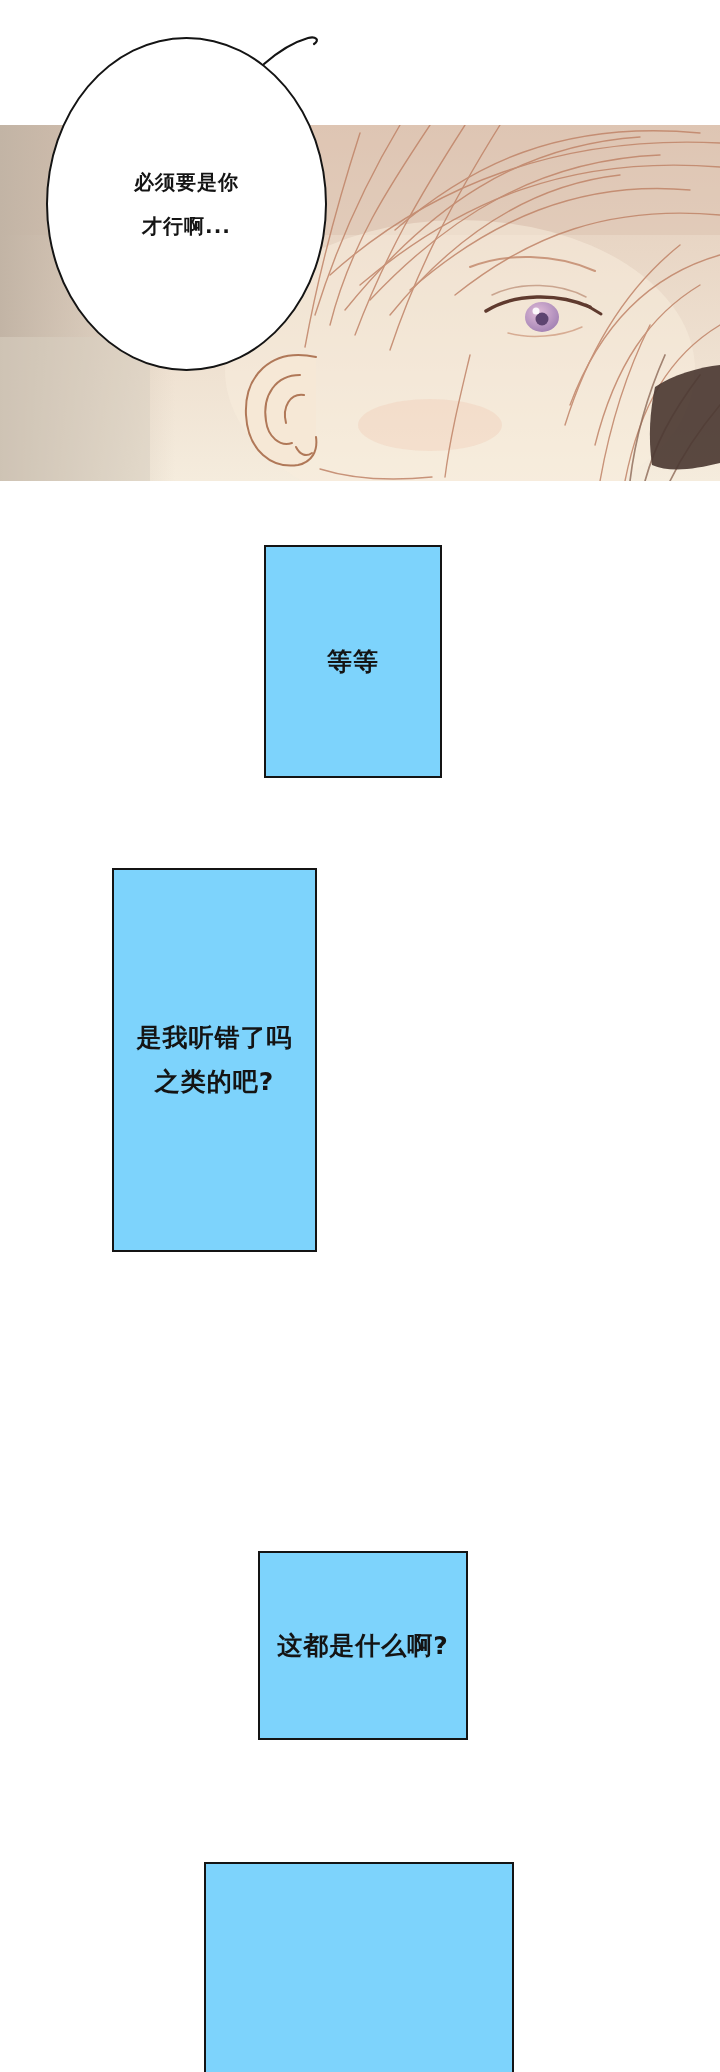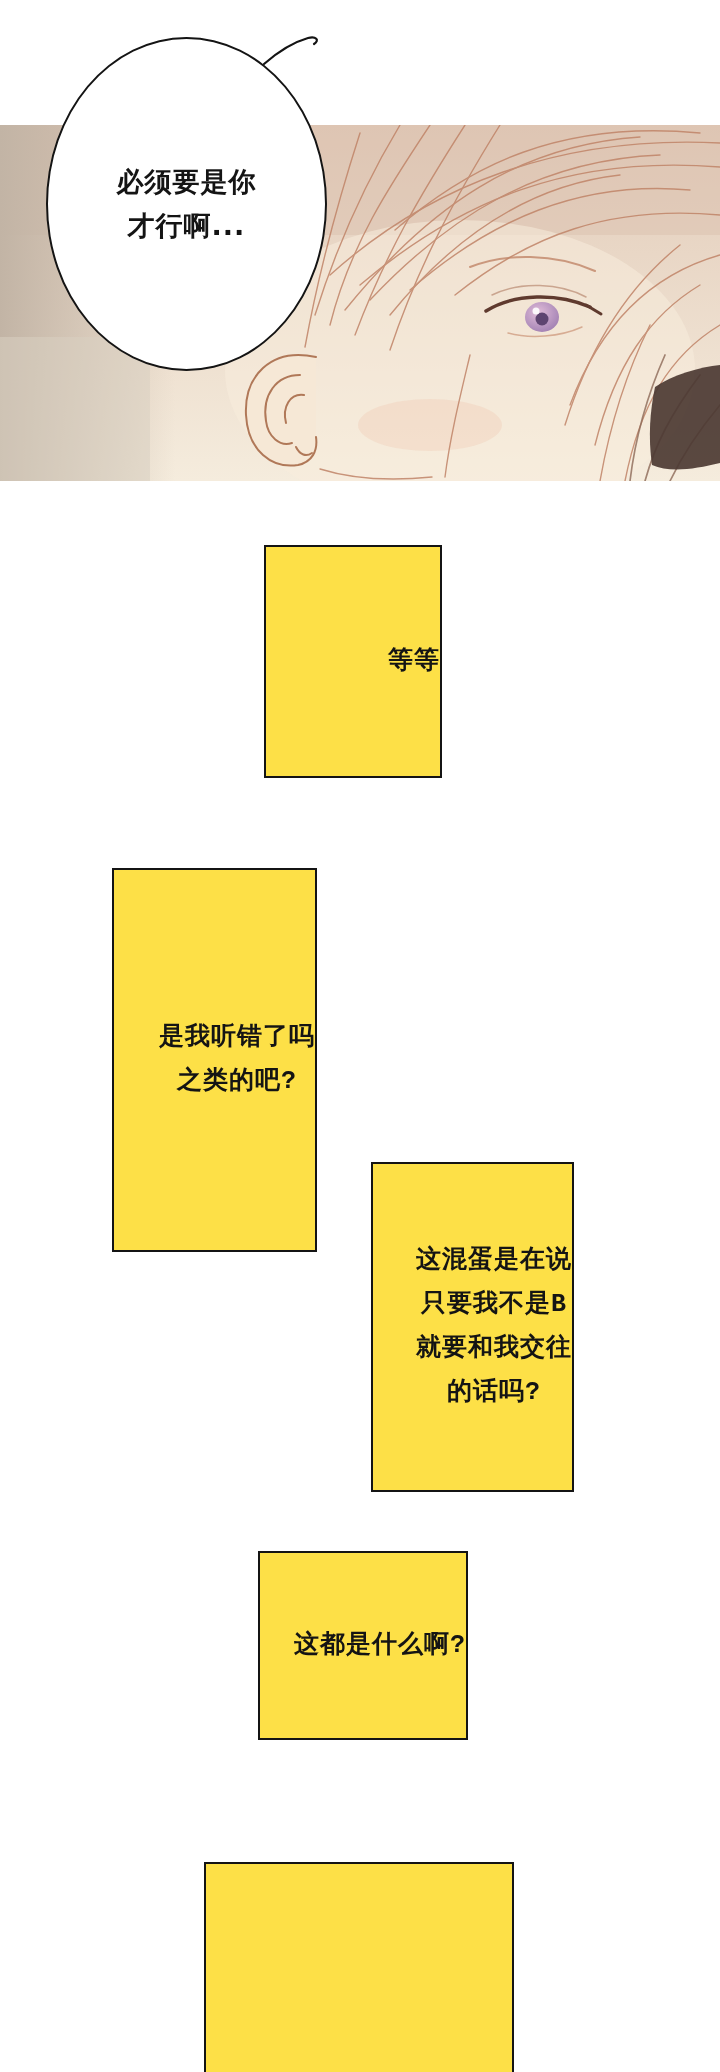--- a/index.html
+++ b/index.html
@@ -23,33 +23,32 @@
   .art-panel svg{display:block;width:100%;height:100%;}
 
   
   .speech-bubble{
     position:absolute;left:46px;top:37px;width:277px;height:330px;
     background:#fff;border:2.5px solid var(--ink,#141414);border-radius:50%;
     z-index:3;display:flex;align-items:center;justify-content:center;
   }
   .bubble-text{
     text-align:center;color:var(--ink,#141414);
-    font-size:27px;font-weight:700;line-height:44px;letter-spacing:1px;
+    font-size:20px;font-weight:700;line-height:44px;letter-spacing:1px;
   }
   .bubble-tail{
     position:absolute;left:240px;top:14px;width:96px;height:64px;z-index:4;
   }
 
   
   .tbox{
     position:absolute;box-sizing:border-box;
-    background:#fde047;border:2px solid var(--ink,#141414);
-    display:flex;align-items:center;justify-content:flex-end;
+    background:#7dd3fc;border:2px solid var(--ink,#141414);
+    display:flex;align-items:center;justify-content:center;
     z-index:2;
-    font-family:Liberation Mono, monospace;
   }
   .tbox-text{
     text-align:center;color:var(--ink,#141414);
     font-size:25px;font-weight:700;line-height:44px;letter-spacing:1px;
   }
   .box-1{left:264px;top:545px;width:178px;height:233px;}
   .box-2{left:112px;top:868px;width:205px;height:384px;}
   .box-3{left:371px;top:1162px;width:203px;height:330px;}
   .box-4{left:258px;top:1551px;width:210px;height:189px;}
   .box-5{left:204px;top:1862px;width:310px;height:320px;}
@@ -150,28 +149,20 @@
     </div>
   </div>
 
   <div class="tbox box-2">
     <div class="tbox-text">
       <div>是我听错了吗</div>
       <div>之类的吧?</div>
     </div>
   </div>
 
-  <div class="tbox box-3">
-    <div class="tbox-text">
-      <div>这混蛋是在说</div>
-      <div>只要我不是B</div>
-      <div>就要和我交往</div>
-      <div>的话吗?</div>
-    </div>
-  </div>
 
   <div class="tbox box-4">
     <div class="tbox-text">
       <div>这都是什么啊?</div>
     </div>
   </div>
 
   <div class="tbox box-5">
     <div class="tbox-text">
     </div>

